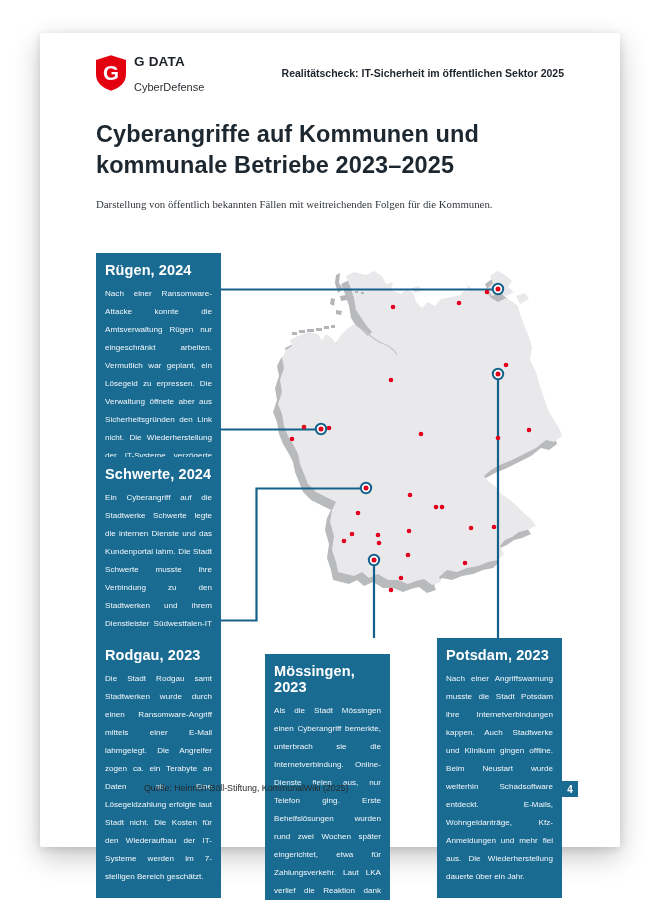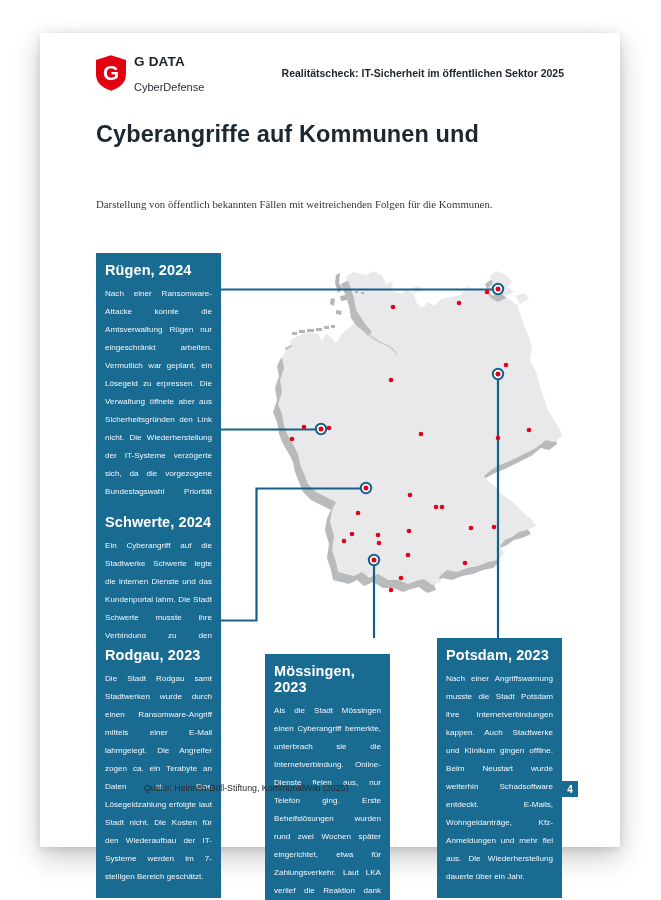--- a/index.html
+++ b/index.html
@@ -27,21 +27,21 @@
     color:var(--body-ink);font-family:Liberation Serif, serif;}
   
   .overlay{position:absolute;left:0;top:0;width:580px;height:814px;}
   
   .case-box{position:absolute;width:125px;background:var(--teal);color:#fff;
     padding:9px 9px 12px 9px;}
   .case-box h3{font-size:14.5px;font-weight:bold;letter-spacing:.1px;margin-bottom:7px;}
   .case-box p{font-size:8.1px;line-height:18px;text-align:justify;hyphens:auto;
     -webkit-hyphens:auto;color:#f2f7fa;}
   .box-ruegen{left:56px;top:220px;min-height:140px;}
-  .box-schwerte{left:56px;top:424px;min-height:136px;margin-top:48px;}
+  .box-schwerte{left:56px;top:424px;min-height:136px;}
   .box-rodgau{left:56px;top:605px;min-height:130px;}
   .box-moessingen{left:225px;top:621px;min-height:130px;}
   .box-potsdam{left:397px;top:605px;min-height:130px;}
   
   .source{position:absolute;left:56px;top:750px;font-size:8.8px;color:#26292c;padding-left:48px;}
   .page-badge{position:absolute;left:522px;top:748px;width:16px;height:16px;
     background:var(--teal);color:#fff;font-size:10px;font-weight:bold;
     display:flex;align-items:center;justify-content:center;}
 </style>
 </head>
@@ -58,20 +58,21 @@
       <div class="brand-text">
         <div class="brand-name">G DATA</div>
         <div class="brand-sub">CyberDefense</div>
       </div>
     </div>
     <div class="tagline">Realitätscheck: IT-Sicherheit im öffentlichen Sektor 2025</div>
   </div>
 
   <div class="title">
     <div>Cyberangriffe auf Kommunen und</div>
+    <div>kommunale Betriebe 2023–2025</div>
   </div>
 
   <div class="intro">
     <div>Darstellung von öffentlich bekannten Fällen mit weitreichenden Folgen für die Kommunen.</div>
   </div>
 
   <svg class="overlay" viewBox="0 0 580 814" aria-hidden="true">
     <g transform="translate(230,235)">
 
       <g transform="translate(-5,8)" fill="var(--map-shadow)">

